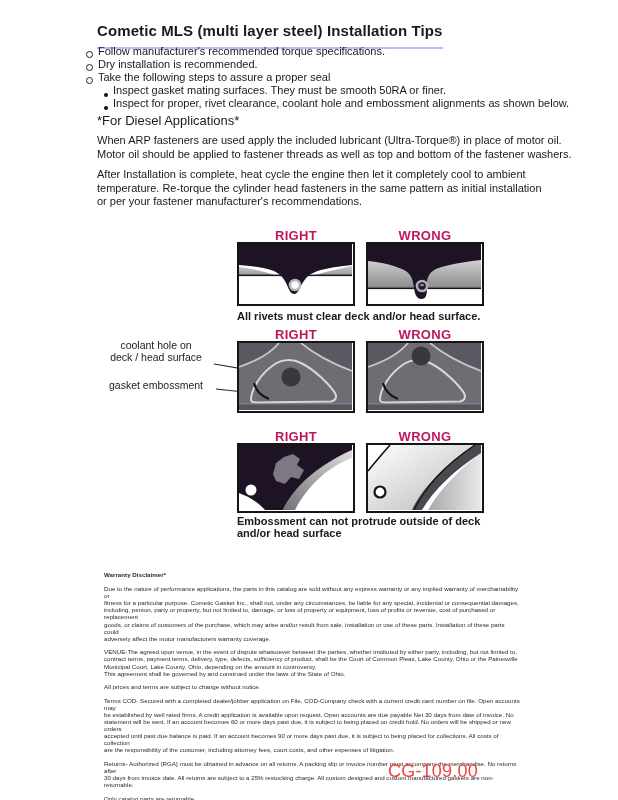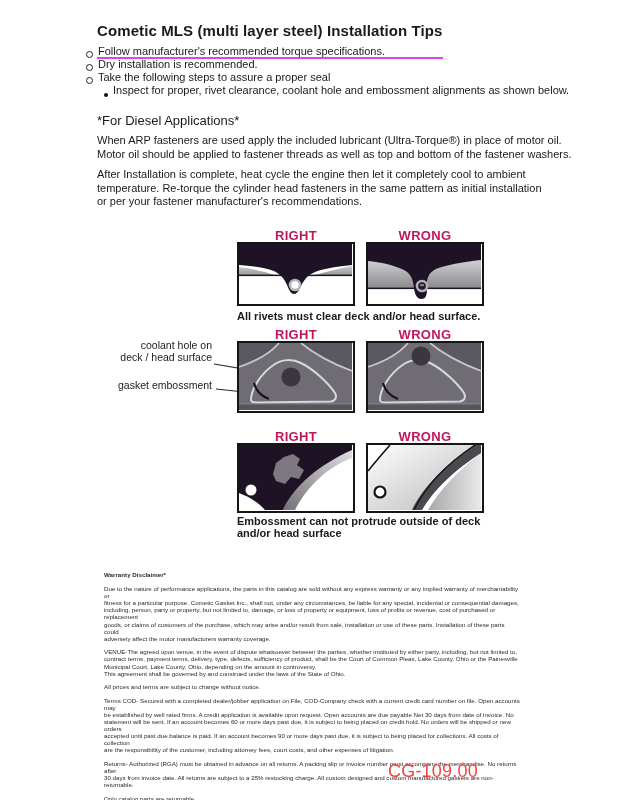--- a/index.html
+++ b/index.html
@@ -1,35 +1,35 @@
 <!DOCTYPE html>
 <html><head>
 <meta charset="utf-8">
 <style>
   html,body{margin:0;padding:0;background:#ffffff;}
   .page{position:relative;width:618px;height:800px;background:#ffffff;overflow:hidden;
         font-family:"Liberation Sans",sans-serif;color:#1a1a1a;}
   .abs{position:absolute;}
   .title{left:97px;top:22px;font-size:15px;font-weight:bold;letter-spacing:.1px;
-         border-bottom:2px solid #d946ef;padding-bottom:18px;}
+         border-bottom:2px solid #c4b5fd;padding-bottom:8px;}
   .bullets{left:86px;top:45px;width:490px;font-size:11px;line-height:13px;}
   .blt{display:flex;align-items:flex-end;}
   .sub{margin-left:18px;}
   .ring{width:5px;height:5px;border:1px solid #222;border-radius:50%;margin:3.5px 5px 0 0;flex:none;}
   .dotb{width:4px;height:4px;background:#111;border-radius:50%;margin:4px 5px 0 0;flex:none;}
   .h2{left:97px;top:113px;font-size:13px;font-weight:normal;}
   .para{font-size:11px;line-height:13.5px;}
   .p1{left:97px;top:134px;}
   .p2{left:97px;top:168px;}
   .note{left:97px;top:209px;font-size:11px;}
   .dlabel{width:118px;text-align:center;font-size:13px;font-weight:600;letter-spacing:.3px;color:#be185d;}
   .dbox{width:118px;box-sizing:border-box;border:2.5px solid #151515;background:#fff;}
   .dbox svg{display:block;}
   .cap{font-size:11px;font-weight:bold;line-height:12px;}
-  .annot{width:112px;text-align:right;font-size:10.5px;line-height:12px;color:#1c1c1c;}
+  .annot{width:112px;text-align:center;font-size:10.5px;line-height:12px;color:#1c1c1c;}
   .legal{left:104px;top:571px;width:416px;font-size:6.2px;line-height:7.1px;color:#2a2a2a;}
   .legal .hd{font-weight:bold;margin-bottom:7px;}
   .legal p{margin:0 0 6.5px 0;}
   .pageno{left:388px;top:761px;font-size:18px;letter-spacing:.2px;color:#ef4444;}
 </style>
 </head>
 <body>
 
 <div class="page">
 
@@ -40,20 +40,24 @@
       <span class="ring"></span>
       <span>Follow manufacturer's recommended torque specifications.</span>
     </div>
     <div class="blt">
       <span class="ring"></span>
       <span>Dry installation is recommended.</span>
     </div>
     <div class="blt">
       <span class="ring"></span>
       <span>Take the following steps to assure a proper seal</span>
+    </div>
+    <div class="blt sub">
+      <span class="dotb"></span>
+      <span>Inspect gasket mating surfaces.  They must be smooth 50RA or finer.</span>
     </div>
     <div class="blt sub">
       <span class="dotb"></span>
       <span>Inspect for proper, rivet clearance, coolant hole and embossment alignments as shown below.</span>
     </div>
   </div>
 
   <div class="abs h2">*For Diesel Applications*</div>
 
   <div class="abs para p1">

